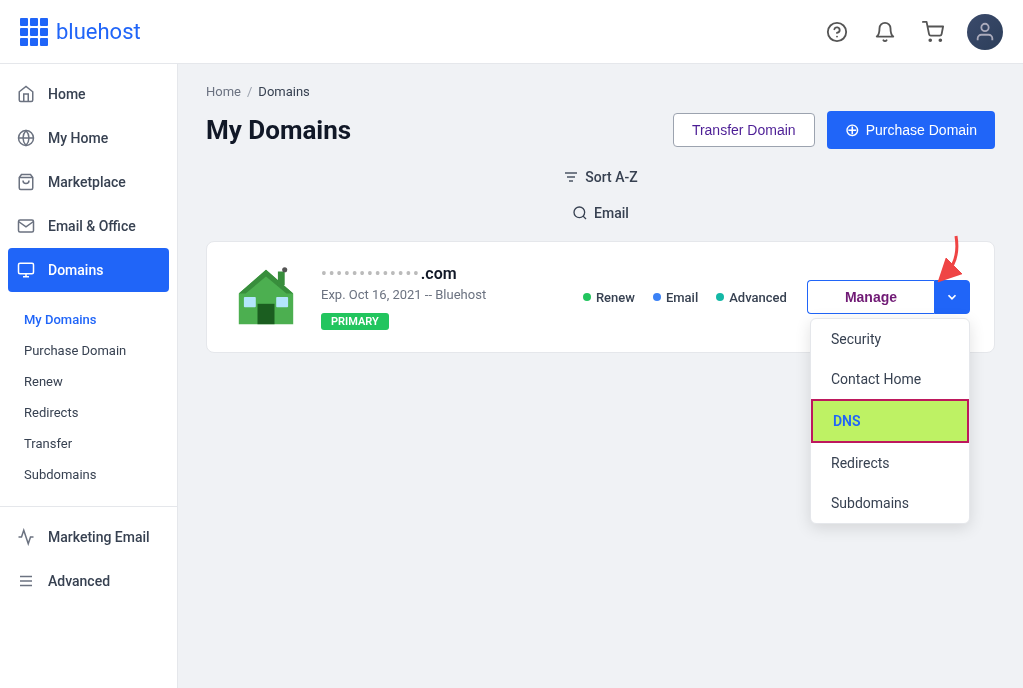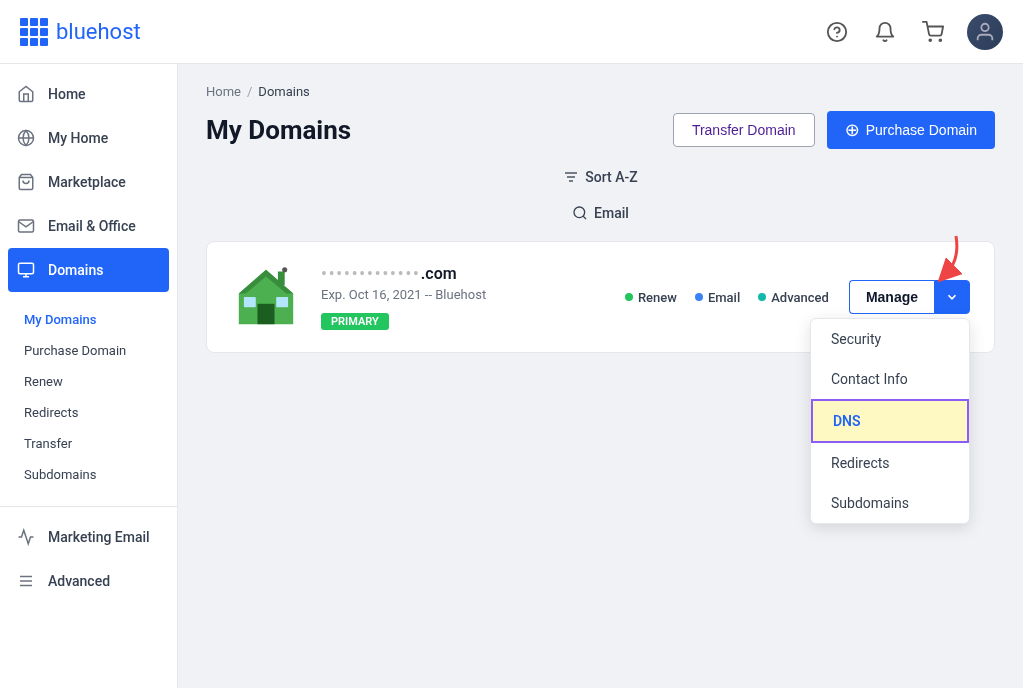--- a/index.html
+++ b/index.html
@@ -310,26 +310,26 @@
     .dot-blue { background: #3b82f6; }
     .dot-teal { background: #14b8a6; }
 
     .manage-btn-group {
       display: flex;
       align-items: stretch;
       flex-shrink: 0;
       position: relative;
     }
     .manage-btn {
-      padding: 8px 16px;
+      padding: 8px 37px;
       background: #fff;
       border: 1.5px solid #2065f8;
       border-right: none;
       border-radius: 4px 0 0 4px;
-      color: #0f172a;
+      color: #701a75;
       font-size: 14px;
       font-weight: 600;
       cursor: pointer;
     }
     .manage-dropdown-btn {
       padding: 8px 10px;
       background: #2065f8;
       border: 1.5px solid #2065f8;
       border-radius: 0 4px 4px 0;
       color: #fff;
@@ -353,24 +353,24 @@
       overflow: hidden;
     }
     .dropdown-item {
       padding: 12px 20px;
       font-size: 14px;
       color: #374151;
       cursor: pointer;
       transition: background 0.12s;
     }
     .dropdown-item.highlighted {
-      background: #fef9c3;
+      background: #bef264;
       color: #2065f8;
       font-weight: 600;
-      border: 2px solid #8b5cf6;
+      border: 2px solid #be185d;
       margin: 0;
     }
 
     
     .dns-row-highlight {
       border: 2px solid #ef4444;
       border-radius: 0;
     }
   </style>
 </head>
@@ -609,21 +609,21 @@
         <div class="manage-btn-group">
           <button class="manage-btn">Manage</button>
           <button class="manage-dropdown-btn">
             <svg width="14" height="14" viewBox="0 0 24 24" fill="none" stroke="#fff" stroke-width="3">
                 <polyline points="6 9 12 15 18 9"></polyline>
               </svg>
           </button>
 
           <div class="dropdown-menu">
             <div class="dropdown-item">Security</div>
-            <div class="dropdown-item">Contact Info</div>
+            <div class="dropdown-item">Contact Home</div>
             <div class="dropdown-item highlighted dns-row-highlight">DNS</div>
             <div class="dropdown-item">Redirects</div>
             <div class="dropdown-item">Subdomains</div>
           </div>
         </div>
 
       </div>
 
     </div>
   </main>

